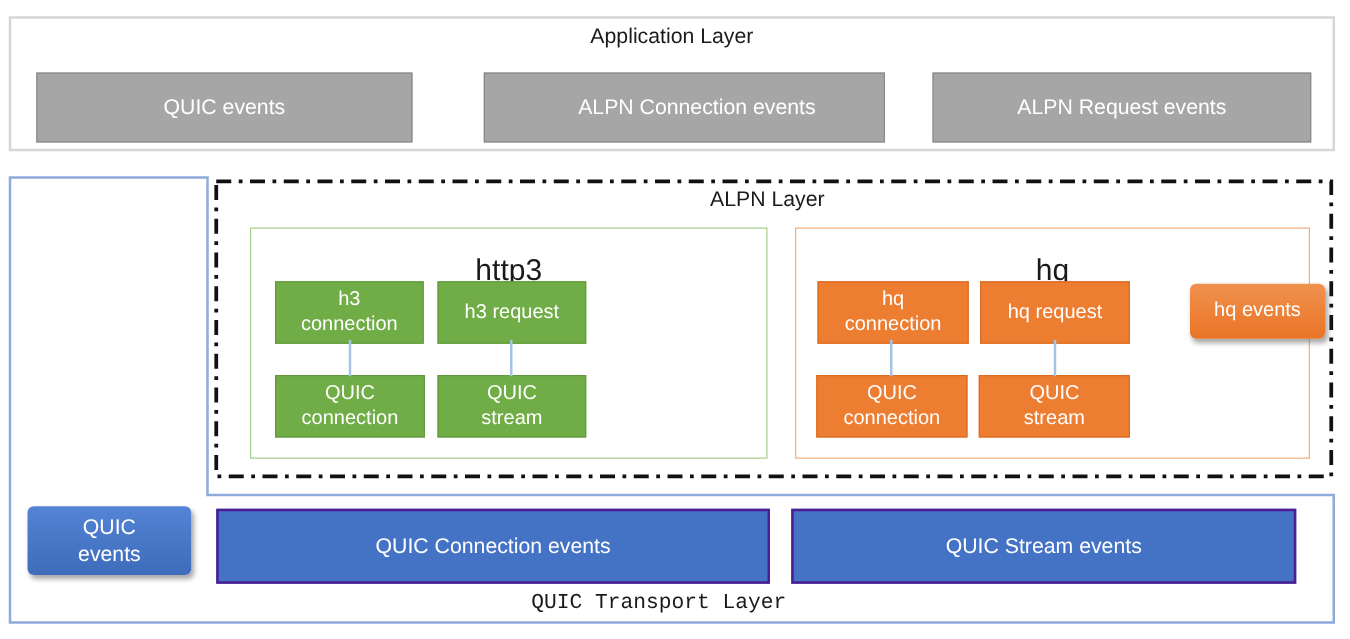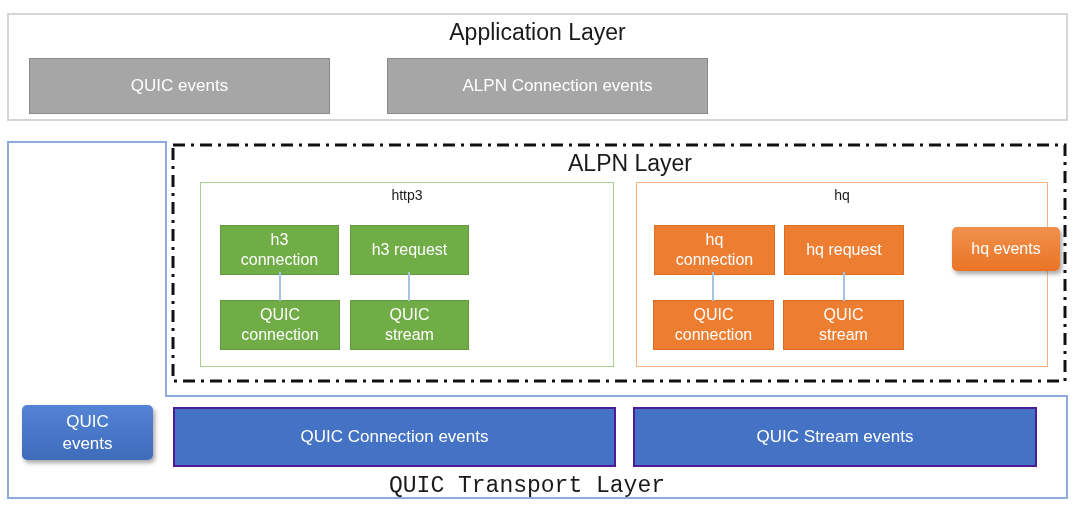--- a/index.html
+++ b/index.html
@@ -2,36 +2,36 @@
 <html><head>
 <meta charset="utf-8">
 <style>
   html,body{margin:0;padding:0;background:#ffffff;}
   .stage{
     position:relative;width:1080px;height:511px;background:#ffffff;
     font-family:"Liberation Sans",sans-serif;color:#1a1a1a;overflow:hidden;
   }
   .abs{position:absolute;}
   .ctr{display:flex;flex-direction:column;align-items:center;justify-content:center;text-align:center;}
-  .title{font-size:23px;color:#1a1a1a;white-space:nowrap;}
+  .title{font-size:17px;color:#1a1a1a;white-space:nowrap;}
   .boxlabel{color:#ffffff;align-items:center;}
 
   
   .app-container{left:7px;top:13px;width:1057px;height:104px;border:2px solid #d6d6d6;background:#fff;}
   .app-title{left:0;top:19px;width:1075px;text-align:center;}
   .gray-box{background:#a6a6a6;border:1px solid #8a8a8a;font-size:17px;}
   .gb1{left:29px;top:58px;width:299px;height:54px;}
   .gb2{left:387px;top:58px;width:299px;height:54px;padding-left:20px;}
   .gb3{left:746px;top:58px;width:301px;height:54px;}
 
   
   .alpn-title{left:568px;top:150px;}
   .green-container{left:200px;top:182px;width:412px;height:183px;border:1.5px solid #a9d18e;background:#fff;}
   .orange-container{left:636px;top:182px;width:410px;height:183px;border:1.5px solid #f4b183;background:#fff;}
-  .group-title{left:0;top:4px;width:100%;text-align:center;position:absolute;font-size:14px;}
+  .group-title{left:0;top:20px;width:100%;text-align:center;position:absolute;font-size:24px;}
 
   .sm{font-size:16px;line-height:20px;}
   .flat-green{background:#70ad47;border:1px solid #639a3d;}
   .flat-orange{background:#ed7d31;border:1px solid #da6d22;}
   .evt{border-radius:5px;box-shadow:2px 3px 4px rgba(95,95,95,.55);border:none;}
   .evt-green{background:linear-gradient(180deg,#83be62,#68a63f);}
   .evt-orange{background:linear-gradient(180deg,#f0914e,#ea7425);}
   .evt-blue{background:linear-gradient(180deg,#5583d5,#3e6cbb);}
 
   
@@ -71,20 +71,23 @@
   </svg>
 
   <div class="abs app-container"></div>
   <div class="abs app-title title">Application Layer</div>
 
   <div class="abs ctr gray-box gb1 boxlabel">
     <span>QUIC events</span>
   </div>
   <div class="abs ctr gray-box gb2 boxlabel">
     <span>ALPN Connection events</span>
+  </div>
+  <div class="abs ctr gray-box gb3 boxlabel">
+    <span>ALPN Request events</span>
   </div>
 
   <div class="abs alpn-title title">ALPN Layer</div>
 
   <div class="abs green-container">
     <div class="group-title">http3</div>
   </div>
 
   <div class="abs ctr flat-green g-conn boxlabel sm">
     <span>h3</span>

